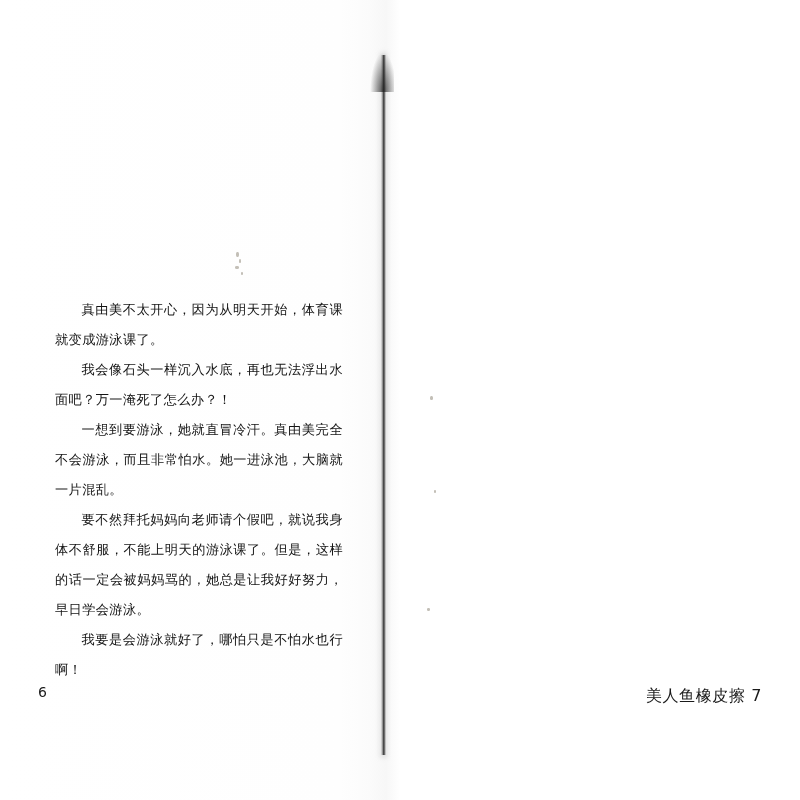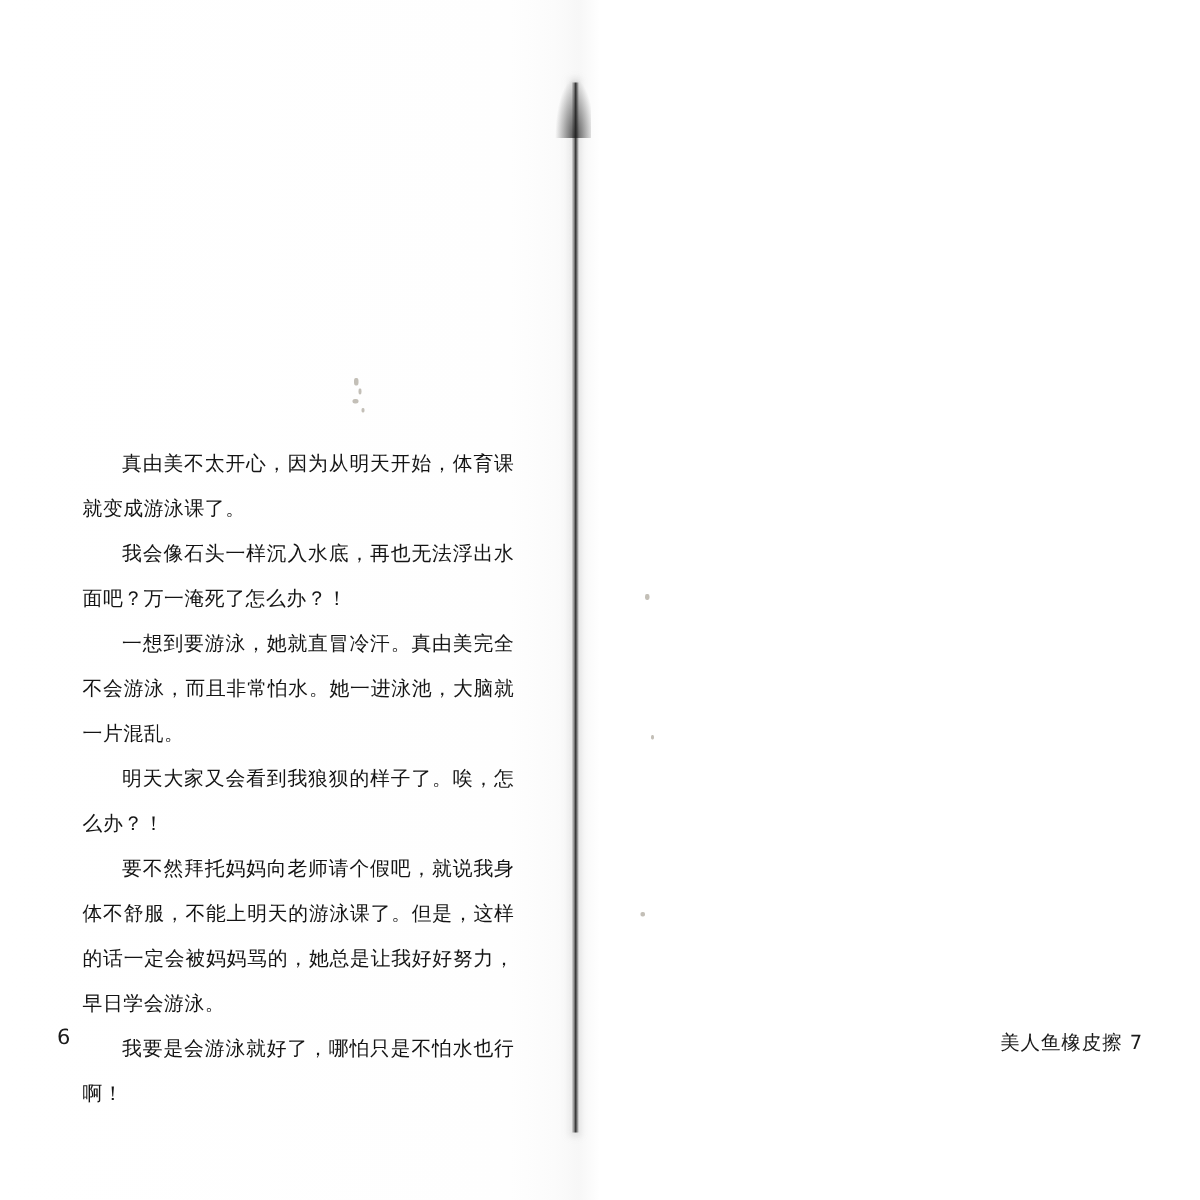--- a/index.html
+++ b/index.html
@@ -107,21 +107,21 @@
     color: #1a1a1a;
   }
   .folio-left {
     left: 38px;
     top: 684px;
     font-size: 14px;
   }
   .folio-right {
     right: 38px;
     top: 686px;
-    font-size: 13px;
+    font-size: 16px;
     letter-spacing: 0.6px;
   }
 
   
   .speck {
     position: absolute;
     background: #b8b4aa;
     border-radius: 40%;
     opacity: 0.85;
   }
@@ -131,21 +131,20 @@
 
 <div id="book-spread">
 
   <div class="page-scan-bg"></div>
 
   <div class="page page-left">
     <div class="text-column left-col">
       <p class="para">真由美不太开心，因为从明天开始，体育课就变成游泳课了。</p>
       <p class="para">我会像石头一样沉入水底，再也无法浮出水面吧？万一淹死了怎么办？！</p>
       <p class="para">一想到要游泳，她就直冒冷汗。真由美完全不会游泳，而且非常怕水。她一进泳池，大脑就一片混乱。</p>
-      <p class="para">明天大家又会看到我狼狈的样子了。唉，怎么办？！</p>
       <p class="para">要不然拜托妈妈向老师请个假吧，就说我身体不舒服，不能上明天的游泳课了。但是，这样的话一定会被妈妈骂的，她总是让我好好努力，早日学会游泳。</p>
       <p class="para">我要是会游泳就好了，哪怕只是不怕水也行啊！</p>
     </div>
     <div class="folio folio-left">6</div>
 
     <span class="speck" style="left:236px; top:252px; width:3px; height:5px;"></span>
     <span class="speck" style="left:239px; top:259px; width:2px; height:4px;"></span>
     <span class="speck" style="left:235px; top:266px; width:4px; height:3px;"></span>
     <span class="speck" style="left:241px; top:272px; width:2px; height:3px;"></span>
   </div>

